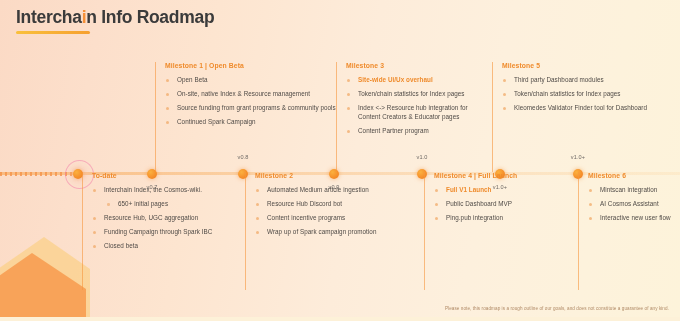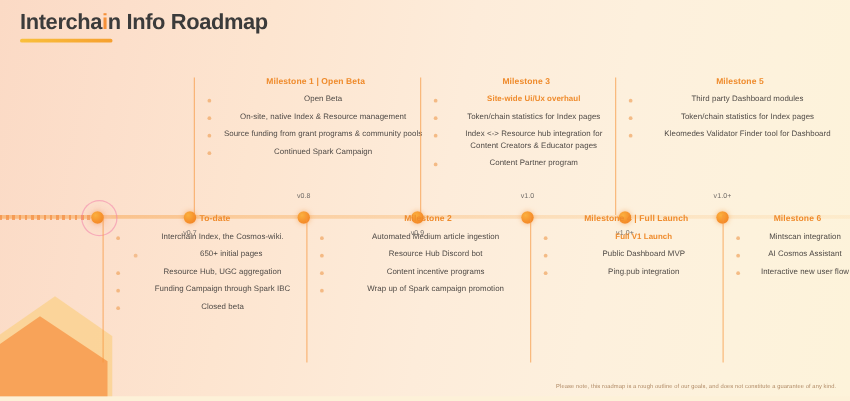--- a/index.html
+++ b/index.html
@@ -4,21 +4,20 @@
 <style>
   html,body{margin:0;padding:0;}
   body{
     width:680px;height:321px;overflow:hidden;
     font-family:"Liberation Sans", sans-serif;
     background:#fdf1d8;
   }
   #root{
     position:relative;width:680px;height:317px;overflow:hidden;
     background:linear-gradient(100deg,#fbdac5 0%,#fcdfcb 14%,#fde5d0 30%,#fdecda 52%,#fdf0dd 70%,#fdf2dc 86%,#fdf3da 100%);
-    text-align:center;
   }
 
   
   .wm{position:absolute;left:-6px;bottom:-2px;width:96px;height:96px;pointer-events:none;}
 
   
   .header{position:absolute;left:16px;top:6px;}
   .title{
     font-size:17.5px;font-weight:bold;color:#3b3b3b;letter-spacing:-0.3px;
     white-space:nowrap;margin:0;line-height:22px;

